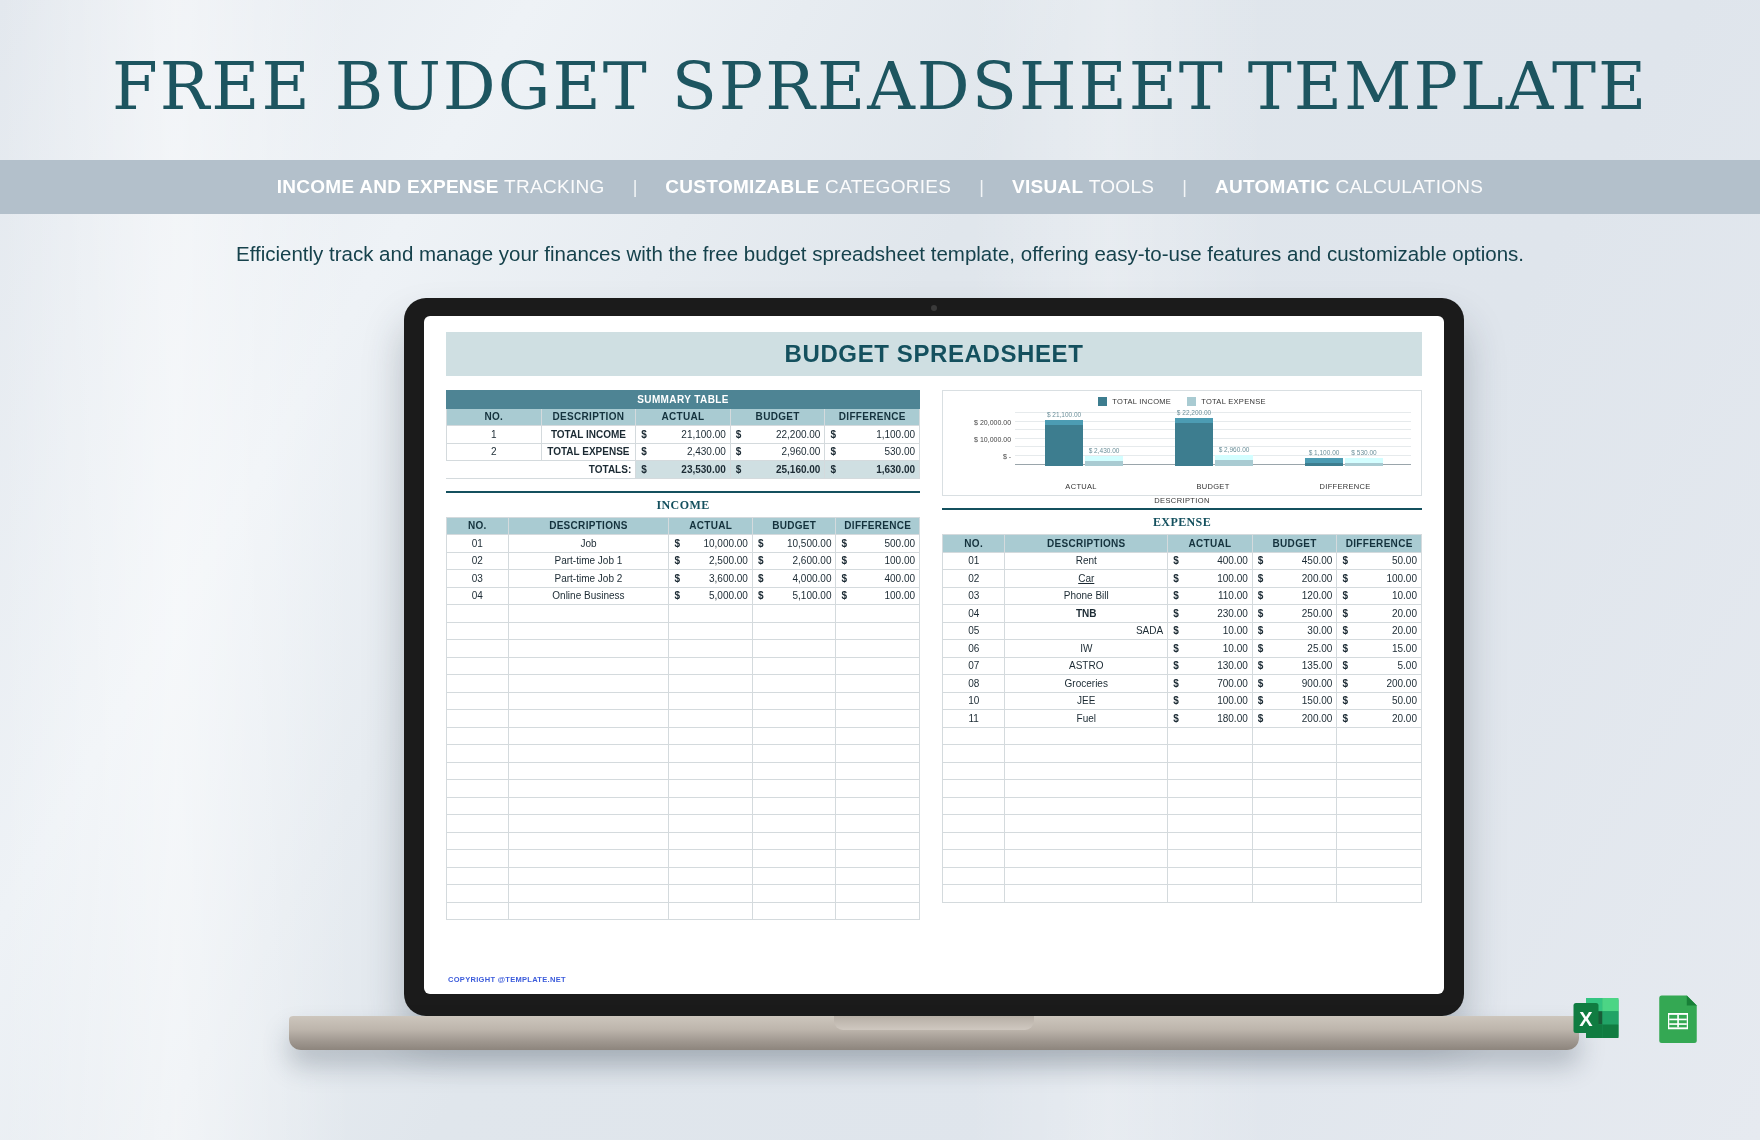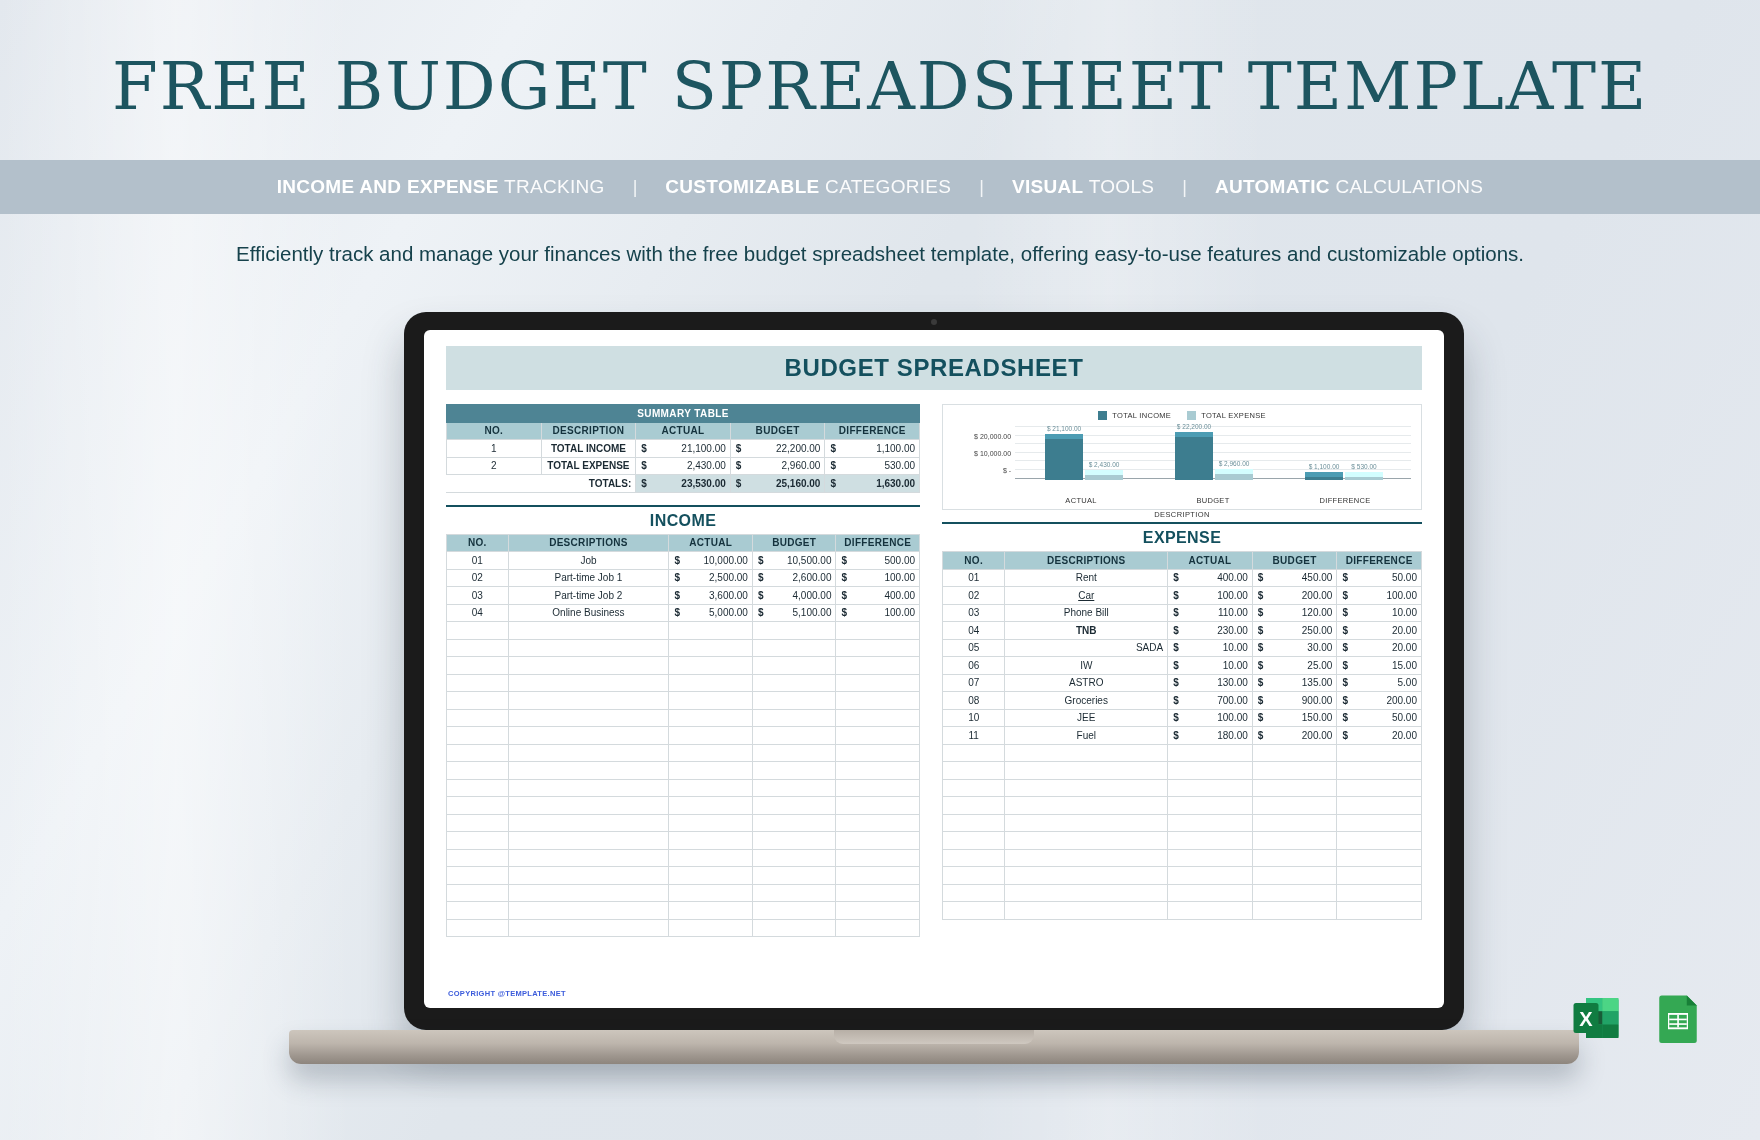--- a/index.html
+++ b/index.html
@@ -44,21 +44,21 @@
   .feature-bar .sep{
     color:#ffffff; opacity:.85; font-size:18px; padding:0 28px;
   }
   .subtitle{
     position:absolute; top:242px; left:0; width:100%;
     text-align:center; font-size:20.5px; color:#16424c; white-space:nowrap;
   }
 
   
   .laptop{
-    position:absolute; left:50%; top:312px; transform:translateX(-50%);
+    position:absolute; left:50%; top:298px; transform:translateX(-50%);
     width:952px;
   }
   .laptop-screen{
     width:1060px; height:718px;
     background:#1b1b1b;
     border-radius:22px;
     padding:18px 20px 22px 20px;
     box-shadow:0 26px 40px rgba(40,55,70,.28);
     position:relative;
   }
@@ -125,24 +125,25 @@
   }
   .c-no{ width:13%; text-align:center;}
   .c-desc{ width:34%; text-align:center;}
   .c-num{ width:17.66%; }
   .money{ position:relative; text-align:right; padding-right:6px;}
   .money .sym{ position:absolute; left:5px; font-weight:700;}
   .totals-row td{ background:#cfdfe2; font-weight:700;}
   .totals-label{ text-align:right; padding-right:8px; font-weight:700; background:#fff !important; border-left-color:transparent !important;}
   .blank td{ height:17.5px; }
   .section-label{
-    text-align:center; font-size:16px; font-weight:700; color:#14505e;
+    text-align:center; font-size:12px; font-weight:700; color:#14505e;
     letter-spacing:.4px; padding:5px 0 4px 0;
     border-top:2px solid #14505e;
     margin-top:12px;
+    font-family:Liberation Serif, serif;
   }
 
   
   .chart-box{
     border:1px solid #d9dfe2; background:#fff;
     height:106px; position:relative; padding:4px 6px;
   }
   .legend{ display:flex; justify-content:center; gap:16px; padding-top:2px;}
   .legend .li{ display:flex;align-items:center;gap:5px;font-size:7.5px;letter-spacing:.3px;color:#333;}
   .swatch{ width:9px;height:9px;display:inline-block;}

